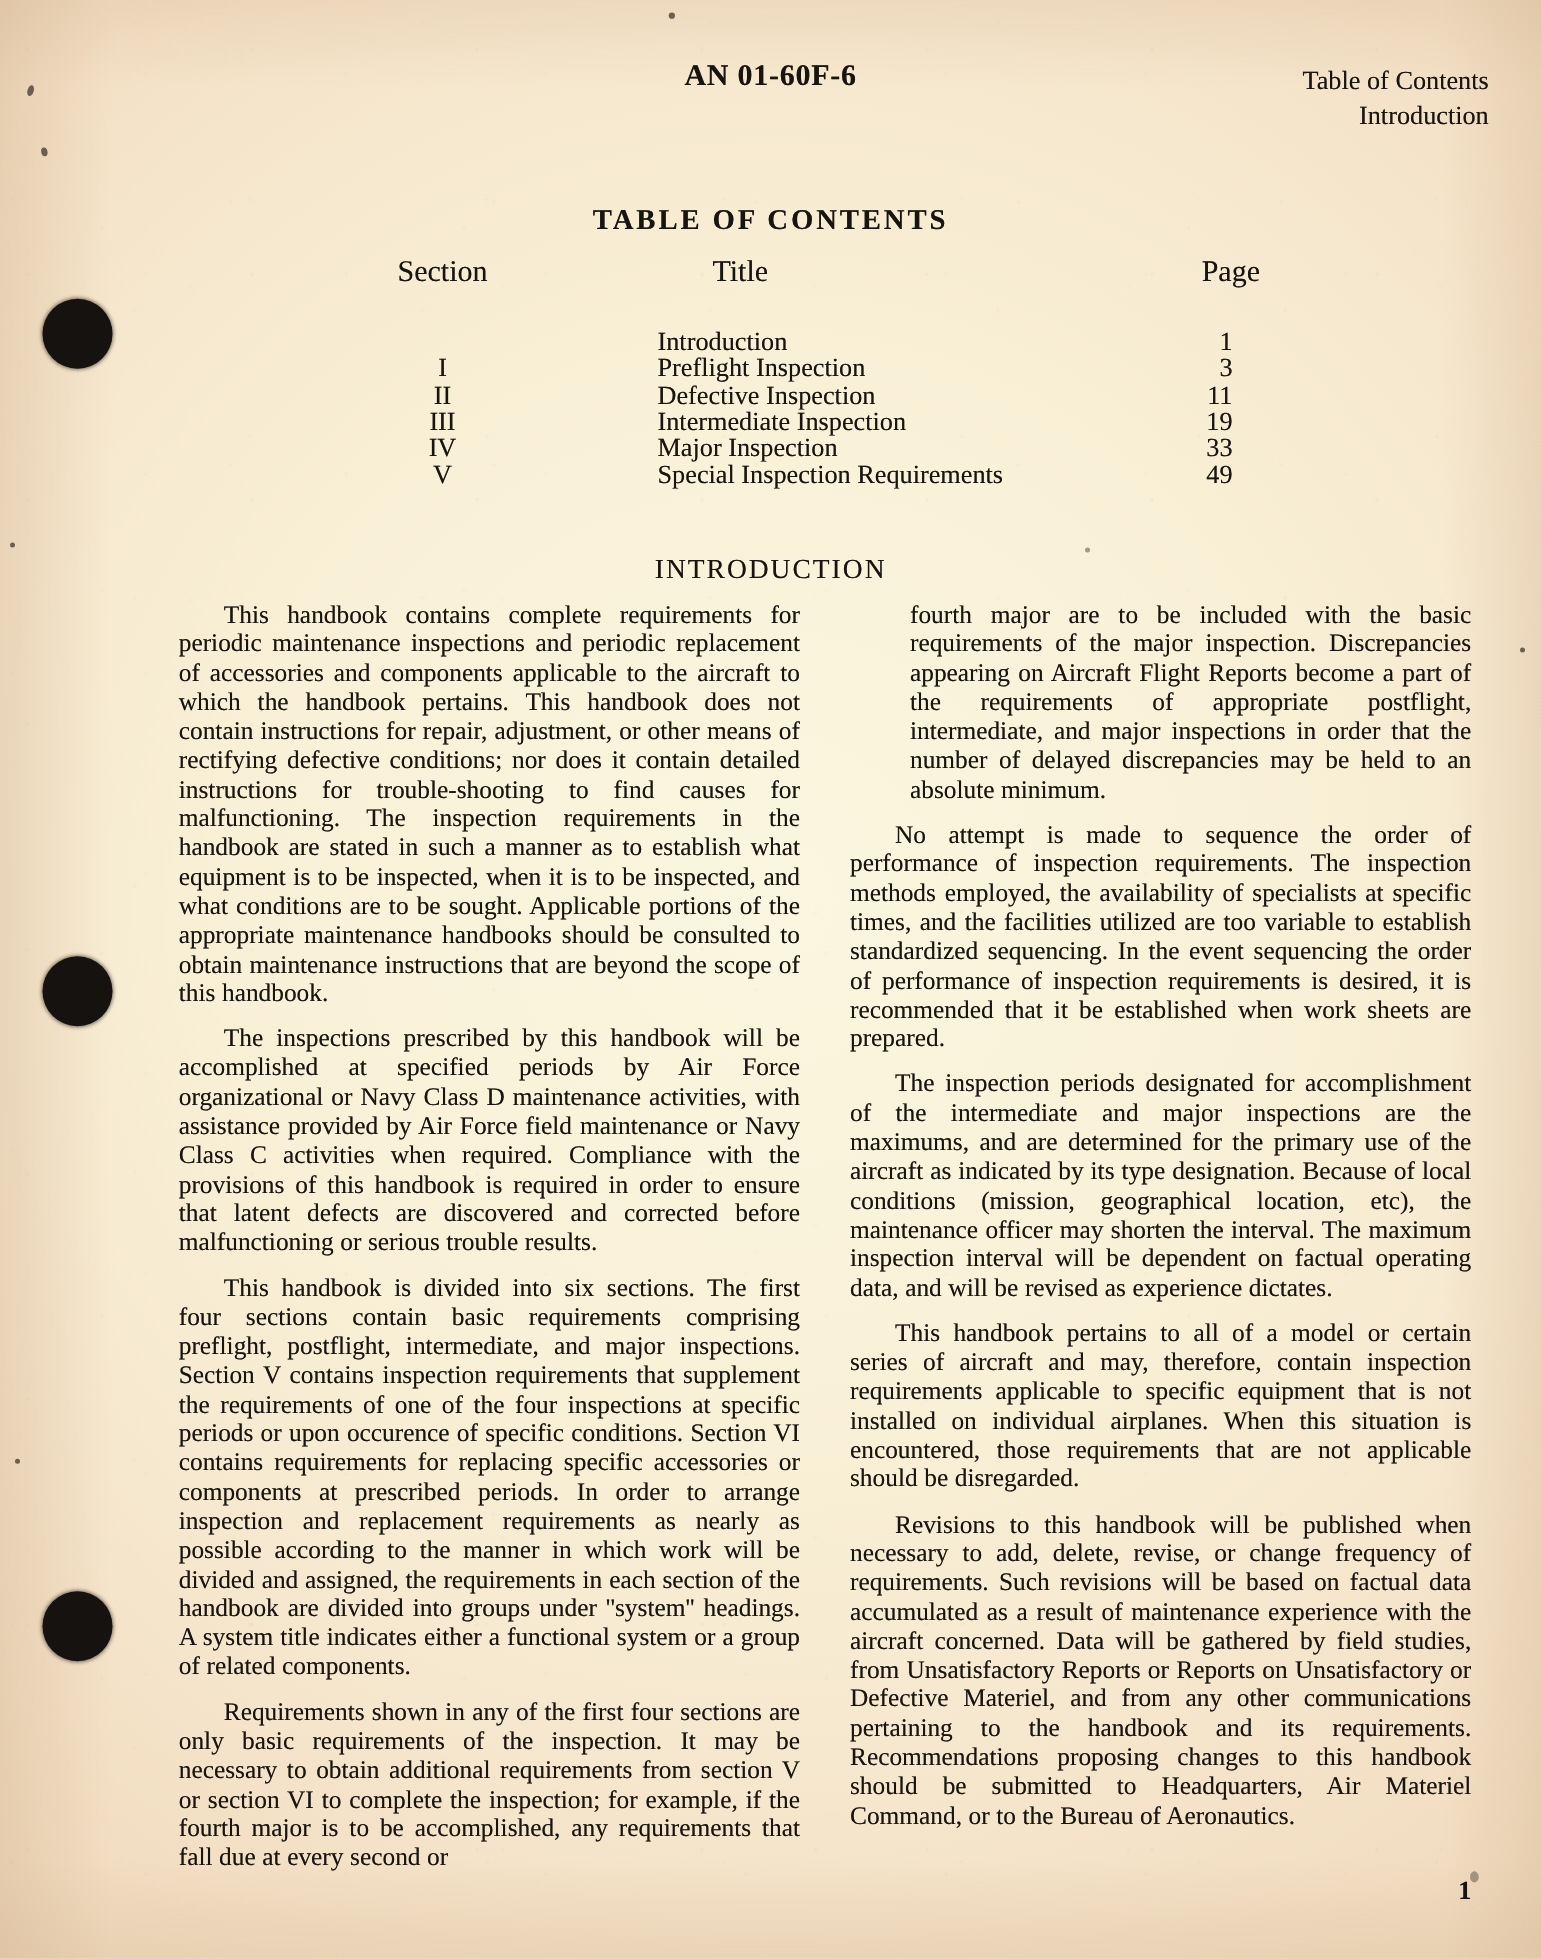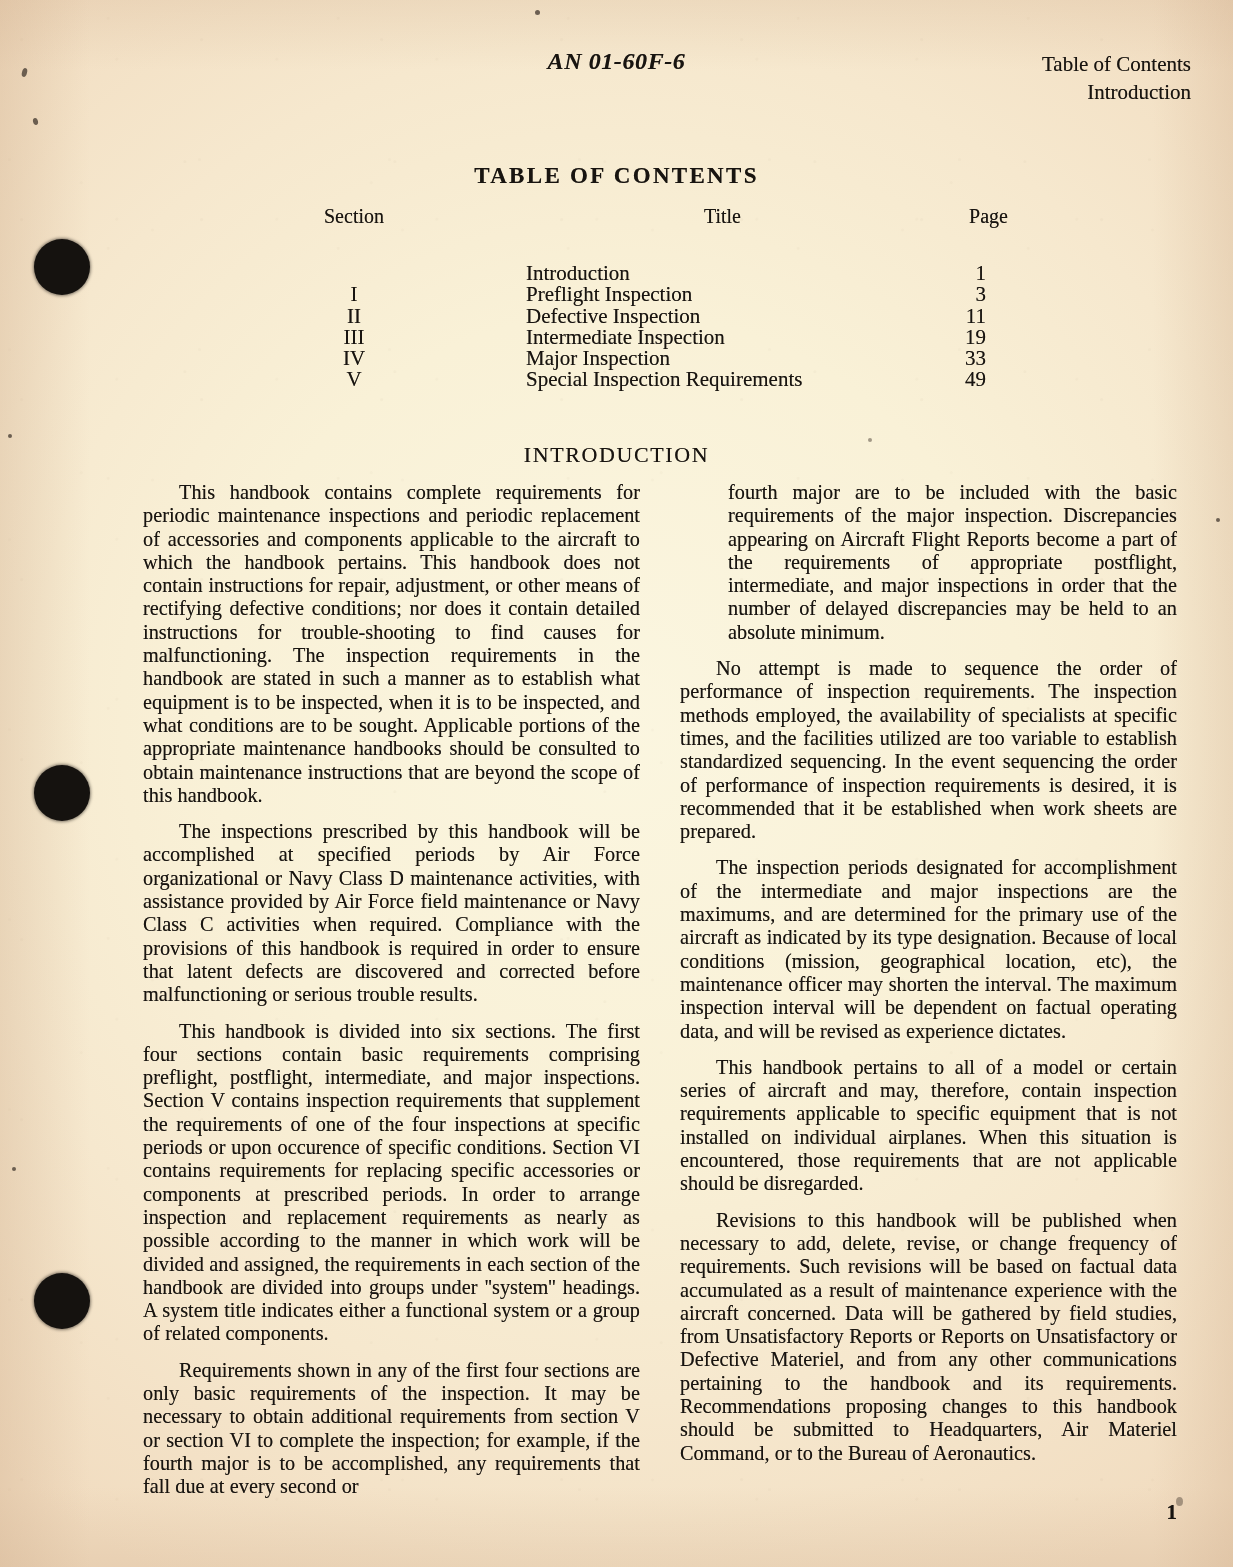--- a/index.html
+++ b/index.html
@@ -76,21 +76,20 @@
   
   .hdr-center {
     position: absolute;
     left: 0; right: 0;
     top: 48px;
     text-align: center;
     font-family: "Liberation Serif", "DejaVu Serif", serif;
     font-weight: bold;
     font-size: 24px;
     letter-spacing: 0.6px;
-    font-style: italic;
   }
   .hdr-right {
     position: absolute;
     right: 42px;
     top: 50px;
     text-align: right;
     font-size: 21px;
     line-height: 28px;
   }
 
@@ -107,24 +106,24 @@
 
   .toc {
     position: absolute;
     left: 168px;
     top: 205px;
     width: 900px;
   }
   .toc-head {
     position: relative;
     height: 34px;
-    font-size: 20px;
+    font-size: 24px;
   }
   .toc-head .h-section { position: absolute; left: 116px; width: 140px; text-align: center; }
-  .toc-head .h-title   { position: absolute; left: 373px; width: 200px; text-align: right; }
+  .toc-head .h-title   { position: absolute; left: 402px; width: 200px; text-align: left; }
   .toc-head .h-page    { position: absolute; left: 700px; width: 140px; text-align: right; }
 
   .toc-rows { margin-top: 22px; }
   .toc-row {
     position: relative;
     height: 21.3px;
     font-size: 21px;
   }
   .toc-row .c-section { position: absolute; left: 116px; width: 140px; text-align: center; }
   .toc-row .c-title   { position: absolute; left: 358px; text-align: left; white-space: nowrap; }

